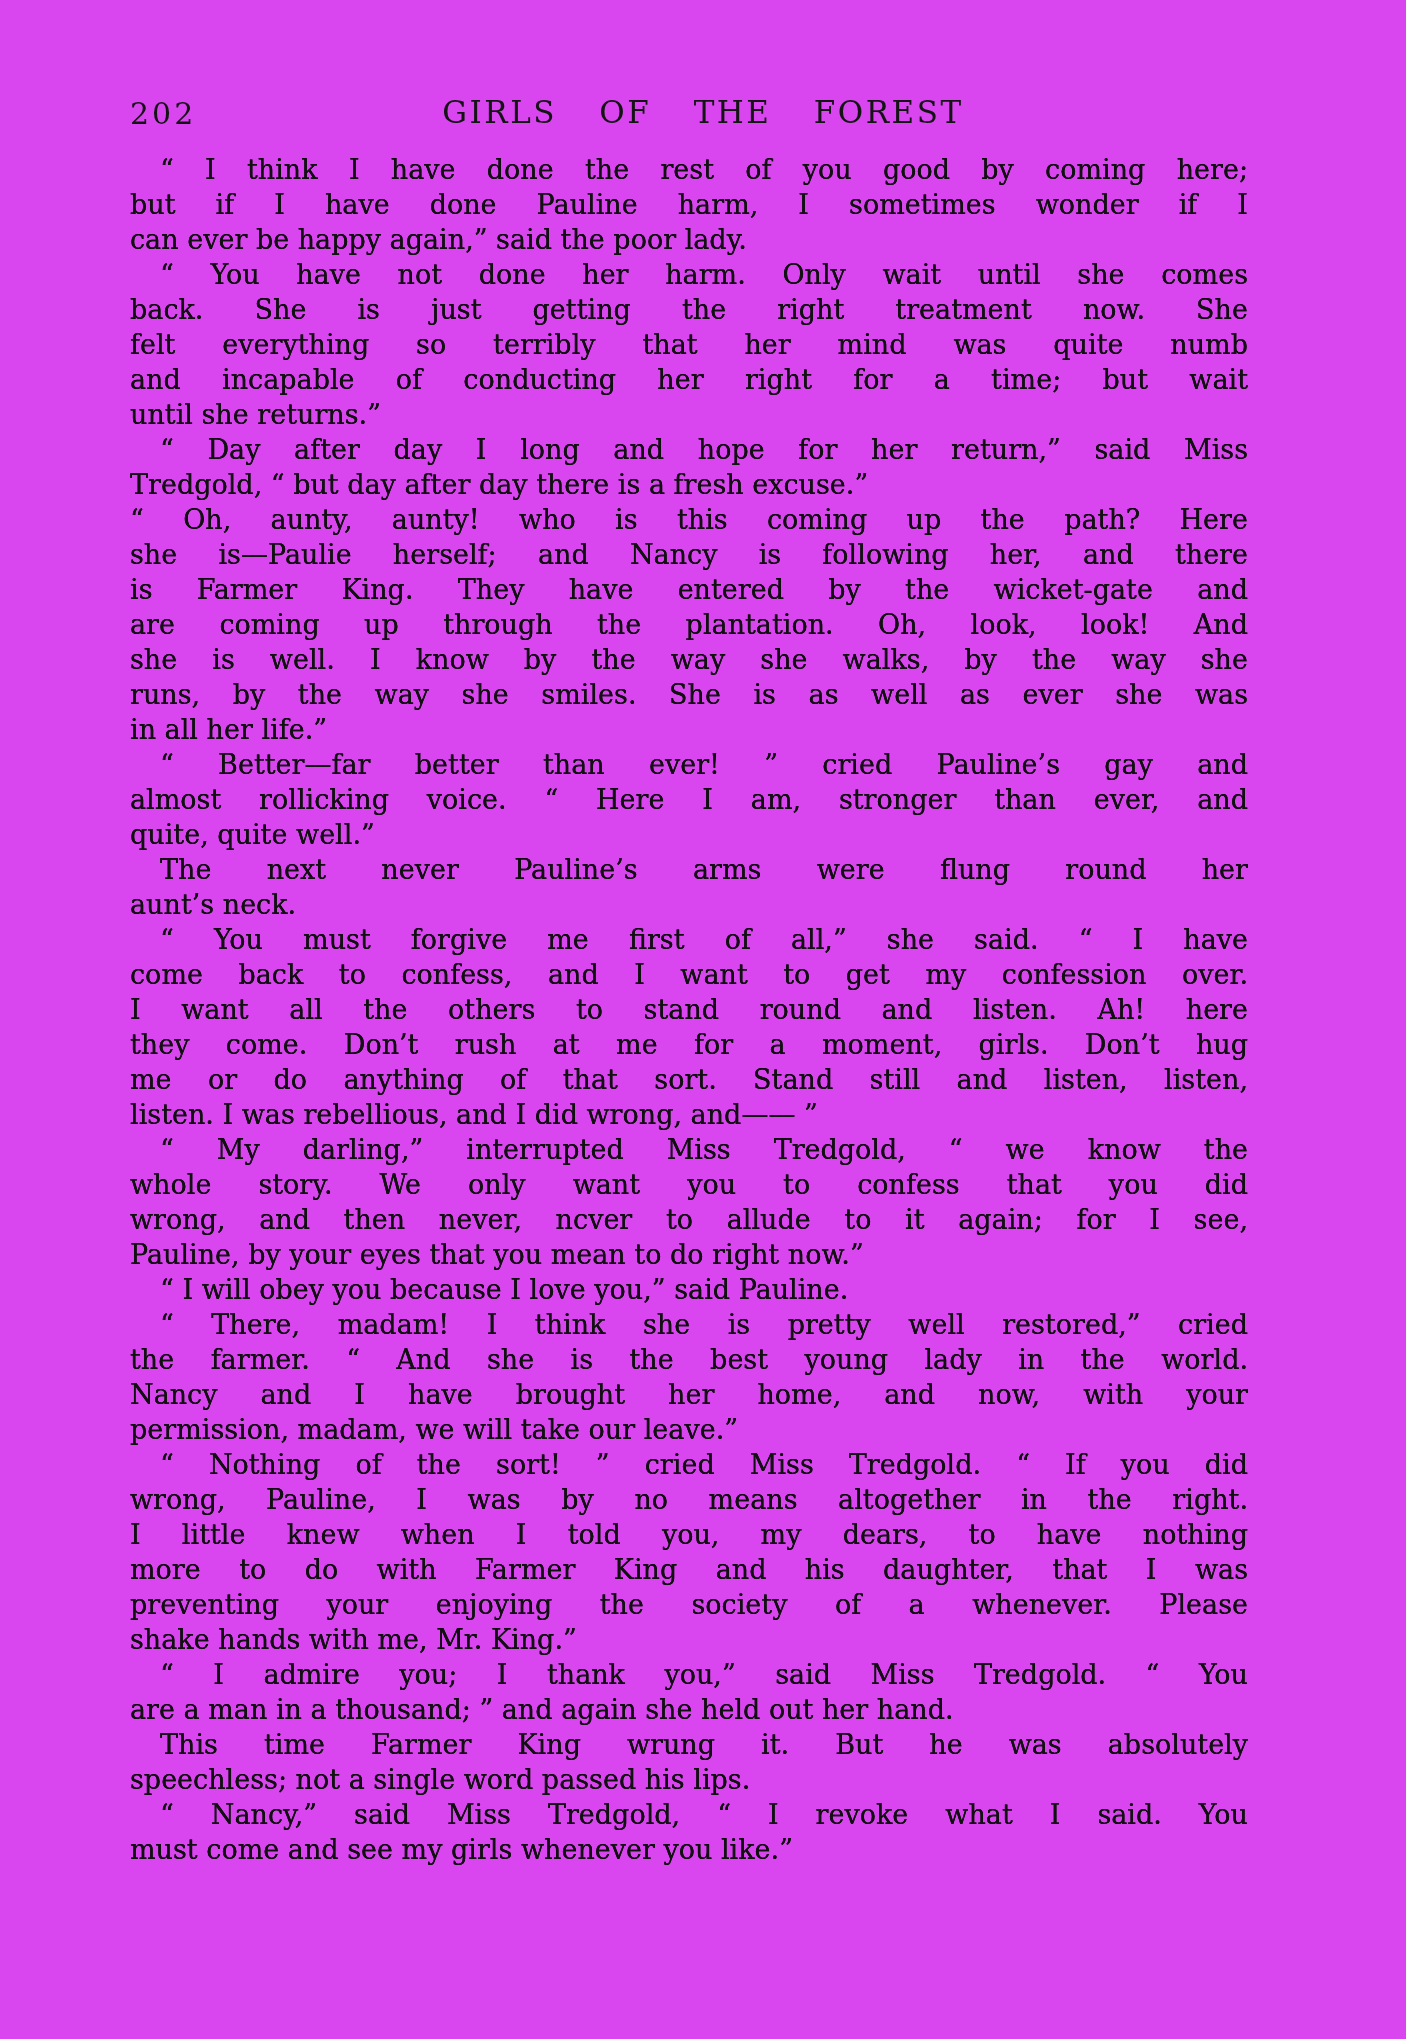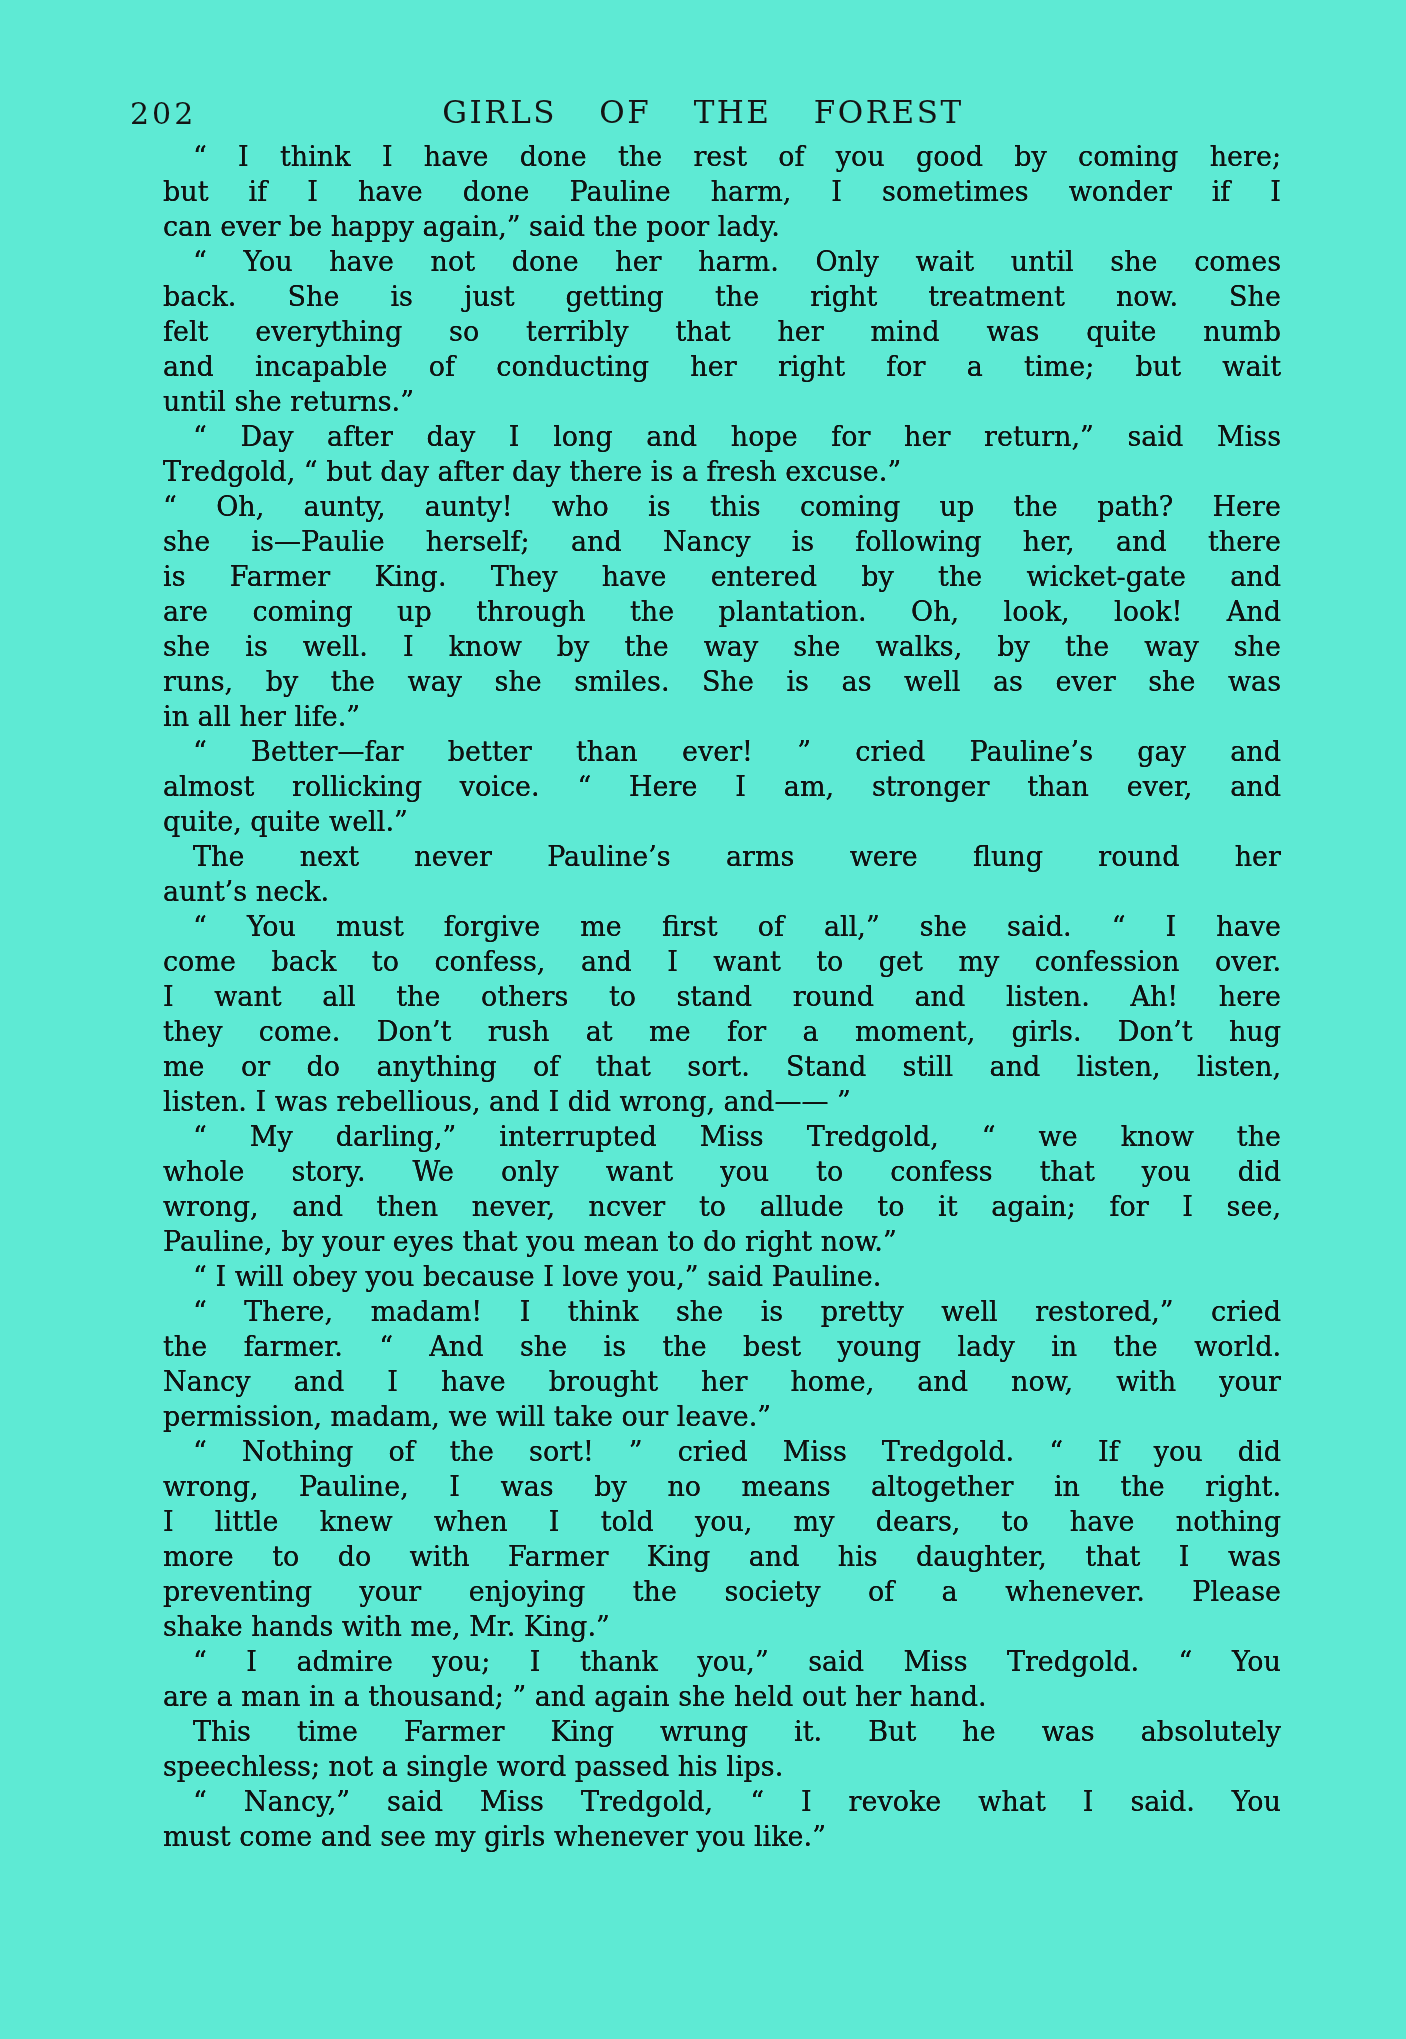--- a/index.html
+++ b/index.html
@@ -4,21 +4,21 @@
 <style>
   html, body {
     margin: 0;
     padding: 0;
     background: #ffffff;
   }
   .page {
     position: relative;
     width: 1406px;
     height: 2039px;
-    background: #5eead4;
+    background: #d946ef;
     overflow: hidden;
     font-family: "DejaVu Serif", "Liberation Serif", serif;
     color: #111111;
   }
   .header {
     position: absolute;
     top: 94px;
     left: 0;
     width: 100%;
     height: 42px;
@@ -39,23 +39,22 @@
     text-align: center;
     font-size: 31px;
     letter-spacing: 2.5px;
     word-spacing: 30px;
     color: #141414;
     white-space: nowrap;
   }
   .textblock {
     position: absolute;
     left: 130px;
-    top: 139px;
+    top: 152px;
     width: 1118px;
-    margin-left: 33px;
   }
   .line {
     font-size: 27px;
     line-height: 35px;
     text-align: justify;
     text-align-last: justify;
     text-justify: inter-word;
     white-space: normal;
     text-shadow: 0 0 0.5px #000;
   }

